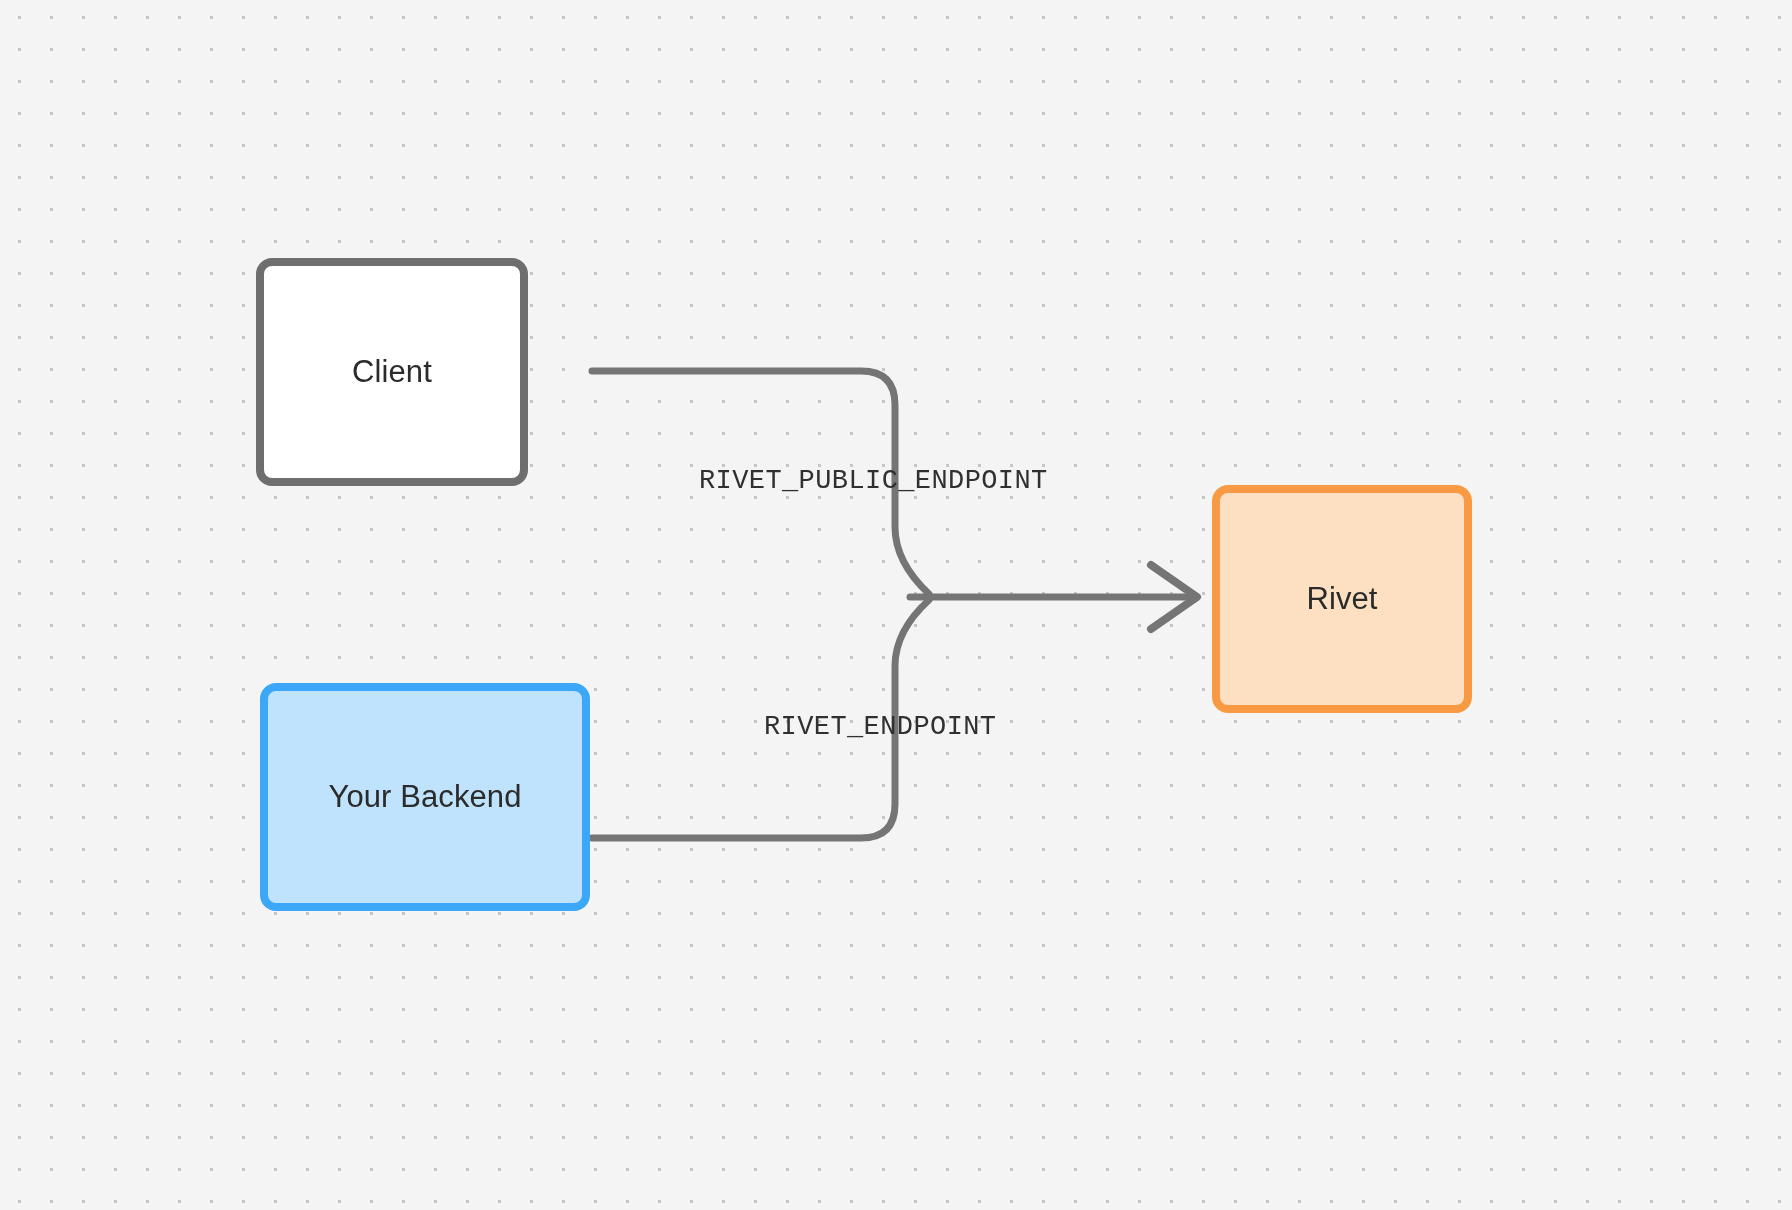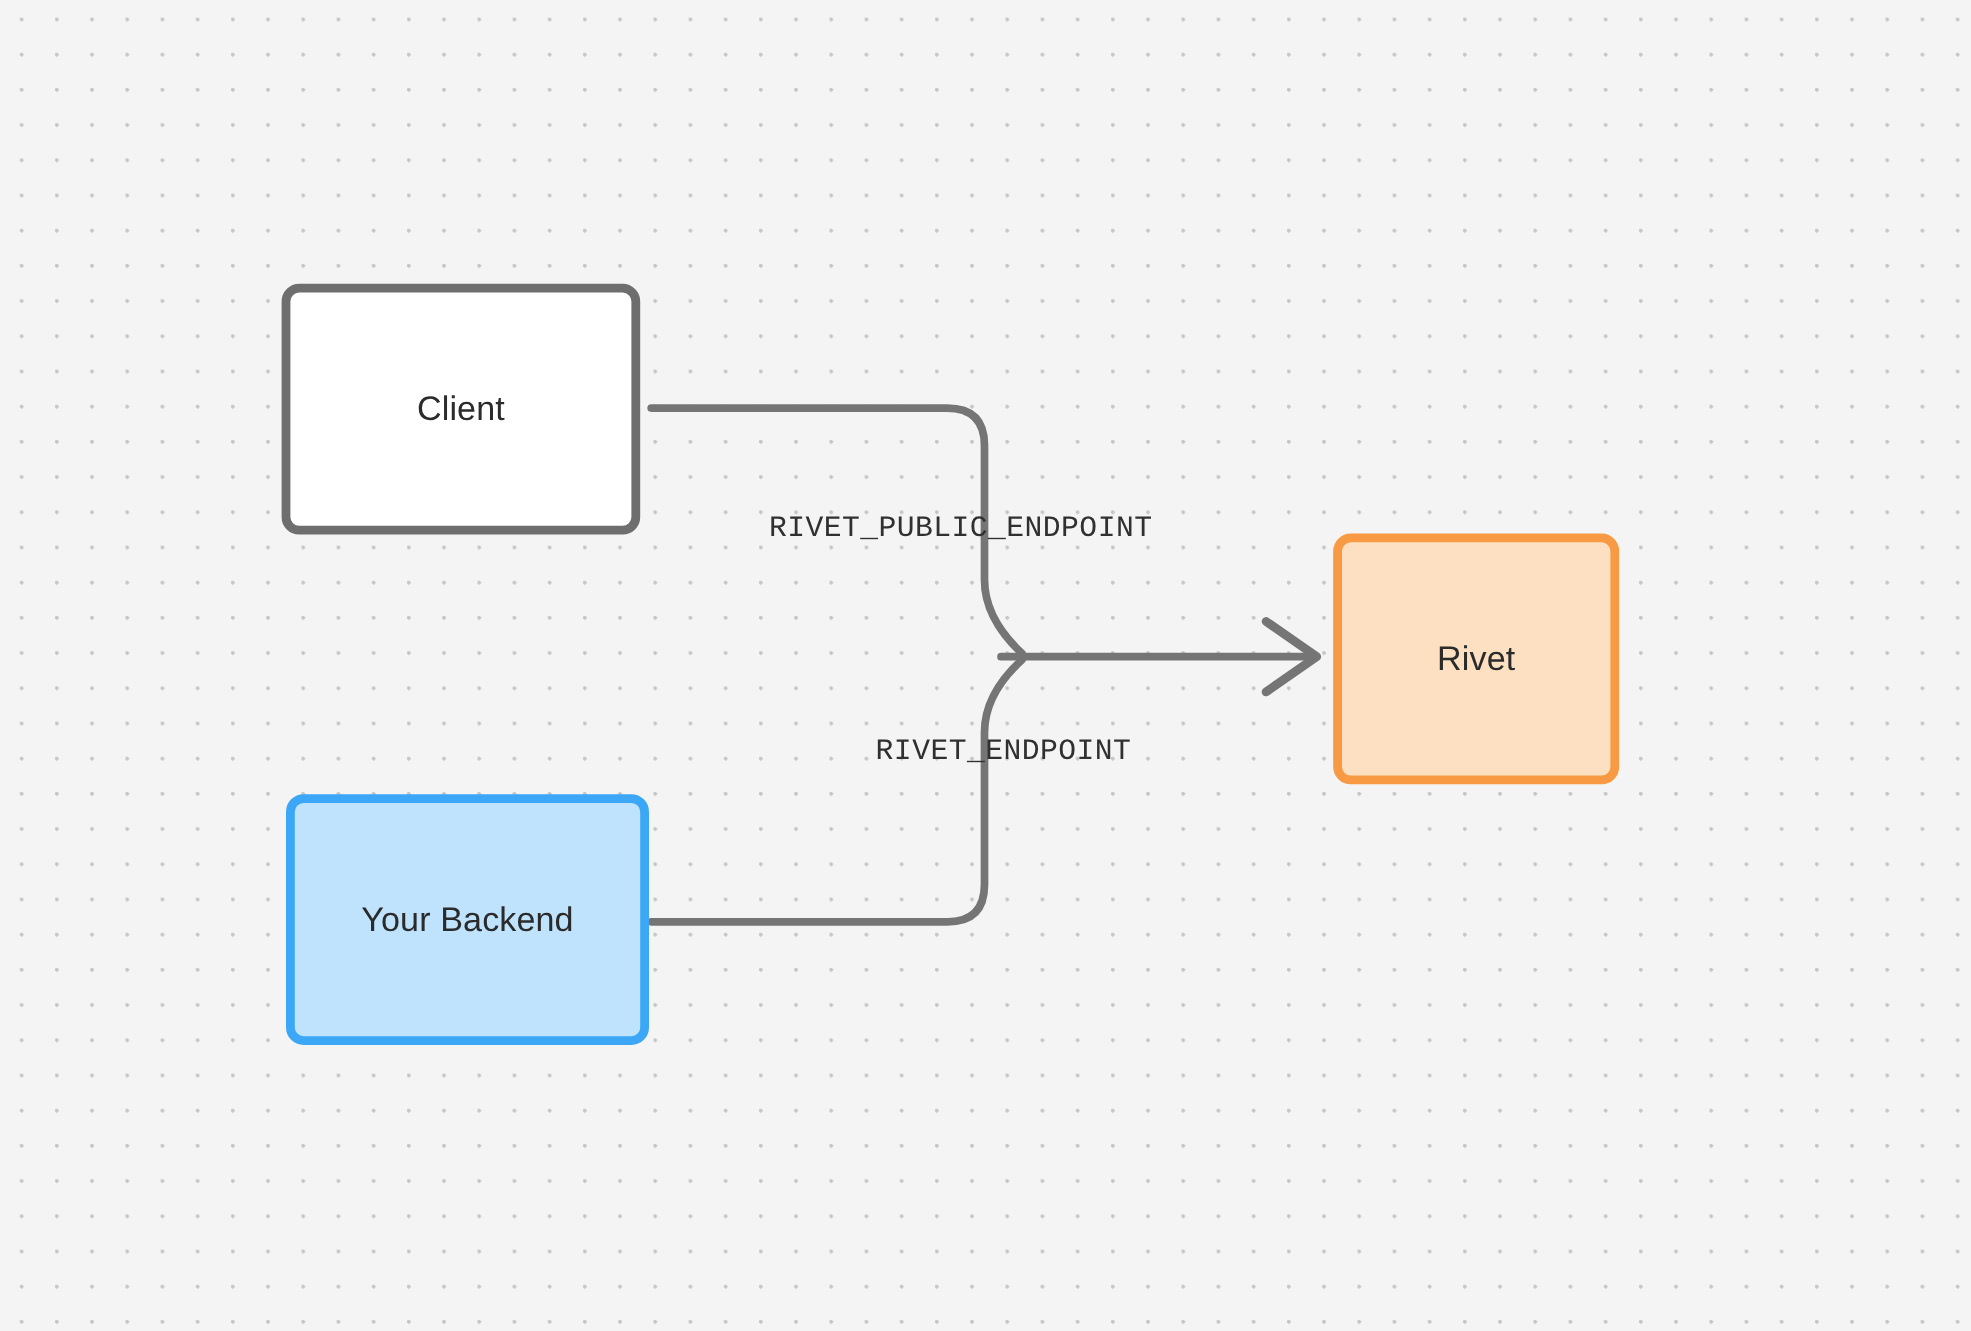--- a/index.html
+++ b/index.html
@@ -52,29 +52,29 @@
     font-size: 31px;
     line-height: 1.1;
     color: #2b2b2b;
     letter-spacing: 0.1px;
     white-space: nowrap;
   }
 
   #node-client {
     left: 256px;
     top: 258px;
-    width: 326px;
+    width: 272px;
     height: 228px;
     background: #ffffff;
     border-color: #6e6e6e;
   }
 
   #node-backend {
     left: 260px;
-    top: 722px;
+    top: 683px;
     width: 330px;
     height: 228px;
     background: #bfe3fd;
     border-color: #3ba7f6;
   }
 
   #node-rivet {
     left: 1212px;
     top: 485px;
     width: 260px;
@@ -92,22 +92,21 @@
     letter-spacing: 0.4px;
   }
 
   #label-public-endpoint {
     left: 699px;
     top: 466px;
   }
 
   #label-endpoint {
     left: 764px;
-    top: 669px;
-    margin-left: 32px;
+    top: 712px;
   }
 </style>
 </head>
 <body>
 
 <div id="canvas">
 
   <svg id="edge-layer" viewBox="0 0 1792 1210" width="1792" height="1210" xmlns="http://www.w3.org/2000/svg">
 
     <path d="M 592 371 L 861 371 Q 895 371 895 405 L 895 527 Q 895 562 929 594" fill="none" stroke="#757575" stroke-width="7" stroke-linecap="round" stroke-linejoin="round"></path>

